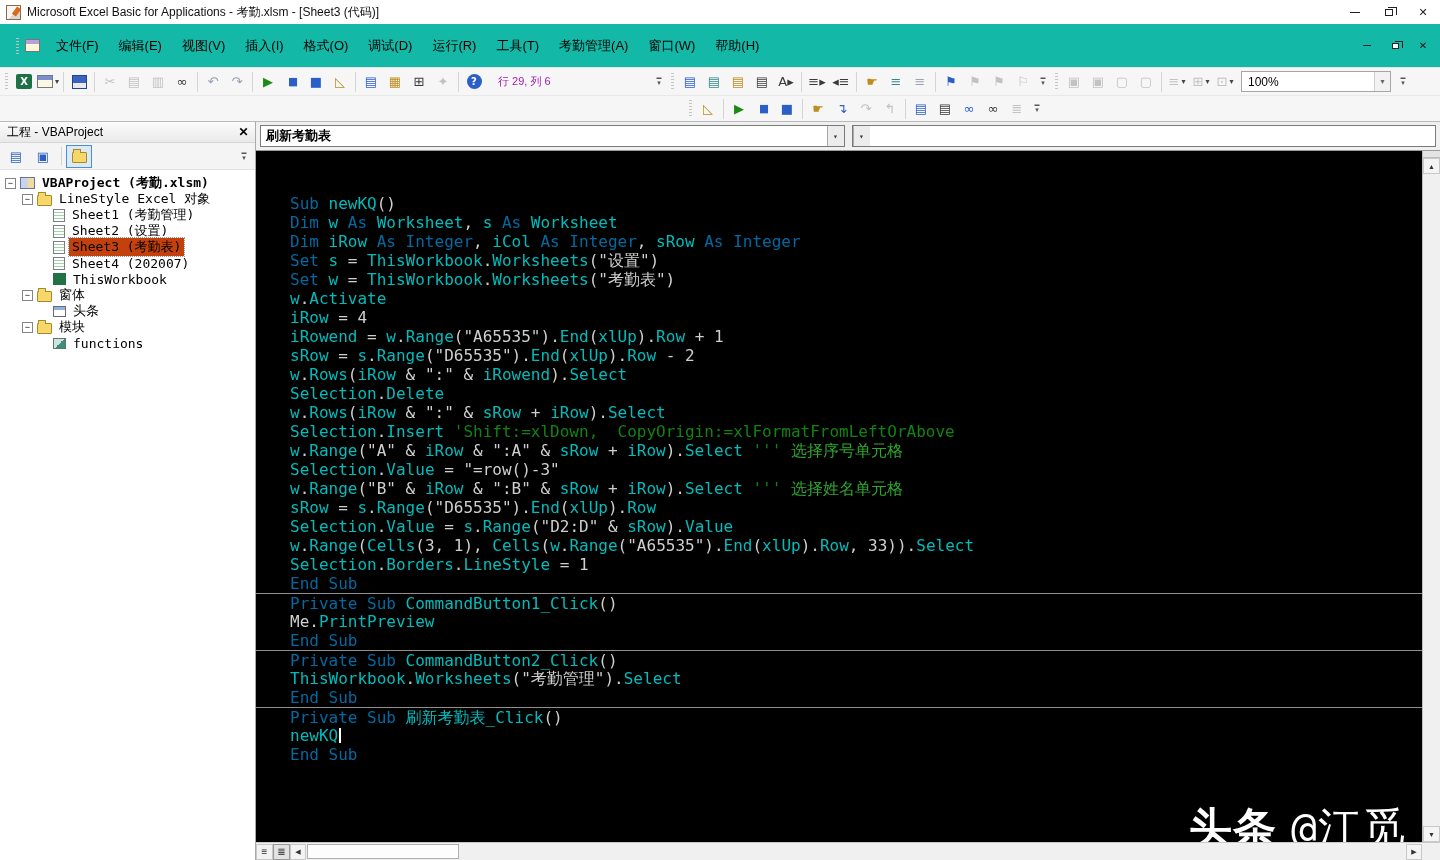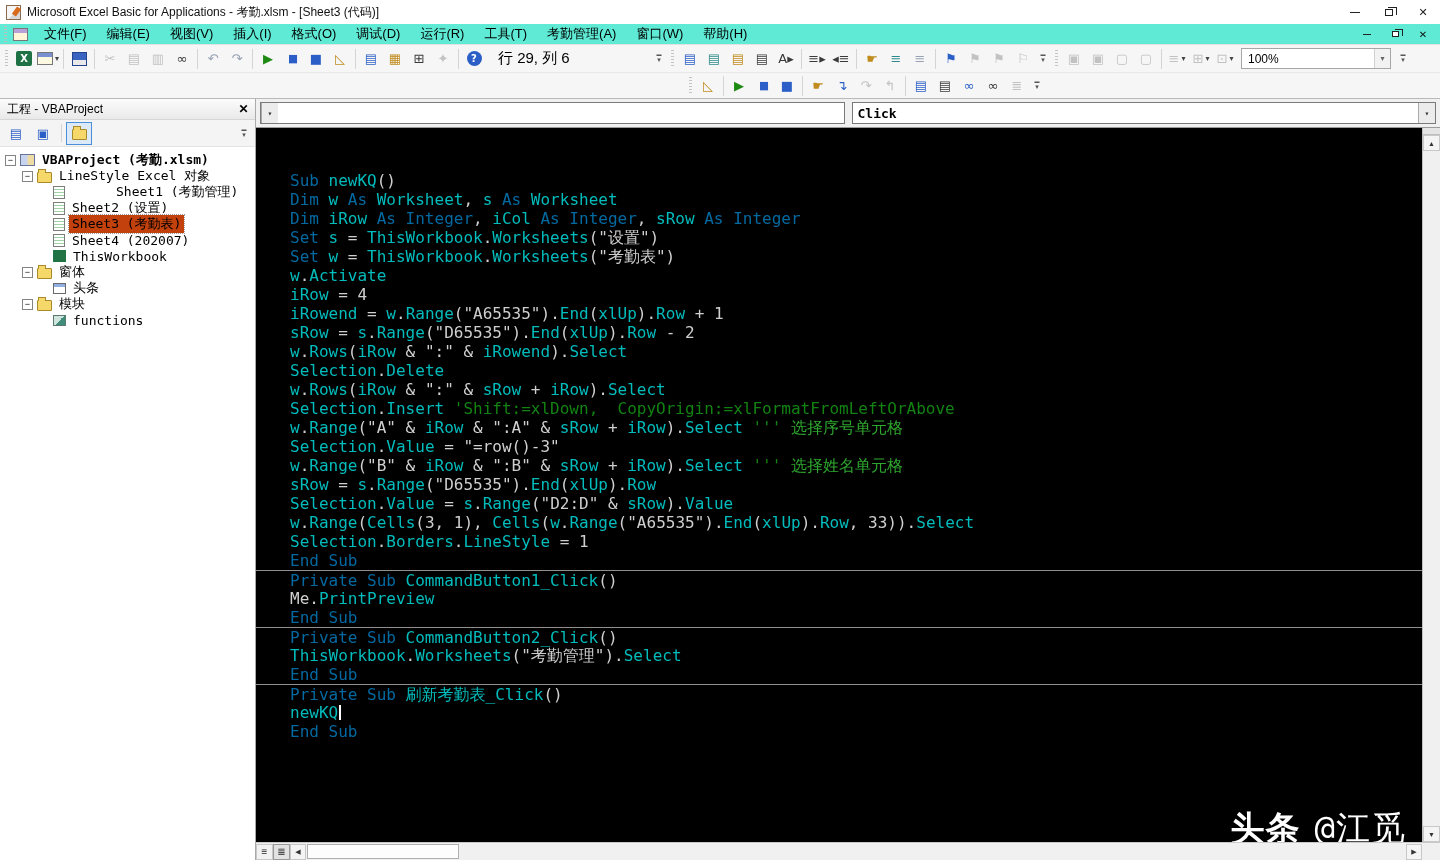--- a/index.html
+++ b/index.html
@@ -12,21 +12,21 @@
   .appicon{width:15px;height:15px;margin-right:6px;position:relative;background:linear-gradient(135deg,#f5f5f5 0 55%,#d8d8d8 55%);border:1px solid #8a6a4a;flex:none}
   .appicon::after{content:"";position:absolute;right:1px;top:1px;width:5px;height:9px;background:#d86a1a;transform:rotate(35deg)}
   .title-text{font-size:12px;color:#111;white-space:nowrap}
   .win-controls{margin-left:auto;display:flex;height:100%}
   .wc{width:34px;display:flex;align-items:center;justify-content:center;font-size:11px;color:#222}
   .ic-minbar{width:10px;height:1px;background:#222}
   .ic-restore{position:relative;width:8px;height:7px;border:1px solid #222;background:#fff}
   .ic-restore::before{content:"";position:absolute;top:-3px;left:2px;width:8px;height:7px;border:1px solid #222;border-left:none;border-bottom:none}
 
   
-  .menubar{height:21px;background:#5eead4;display:flex;align-items:center;border-bottom:1px solid #e2e2e2;flex:none;padding-left:2px}
+  .menubar{height:44px;background:#14b8a6;display:flex;align-items:center;border-bottom:1px solid #e2e2e2;flex:none;padding-left:14px}
   .mgrip{width:3px;height:16px;margin:0 4px 0 2px;background:repeating-linear-gradient(180deg,#c0c0c0 0 1px,transparent 1px 3px)}
   .childicon{width:15px;height:13px;margin:0 6px 0 2px;border:1px solid #777;background:linear-gradient(180deg,#b8a0d8 0 4px,#fdf6d8 4px);flex:none}
   .menu-item{font-size:13px;padding:0 10px;height:100%;display:flex;align-items:center}
   .child-controls{margin-left:auto;display:flex;align-items:center;gap:14px;padding-right:10px}
   .cc{display:flex;align-items:center;justify-content:center;width:14px;height:14px;font-size:10px;color:#111}
   .cc .ic-minbar{width:8px}
   .cc .ic-restore{width:7px;height:6px}
   .cc .ic-restore::before{width:7px;height:6px}
 
   
@@ -39,21 +39,21 @@
   .tbi{display:flex;align-items:center;justify-content:center;font-size:13px;line-height:1;color:#555;font-family:"DejaVu Sans",sans-serif}
   .sty-green{color:#1d8a12}.sty-blue{color:#2b5fc7}.sty-olive{color:#c08c1e}
   .sty-dark{color:#3a3a3a}.sty-teal{color:#2e8a8a}.sty-muted{color:#98a2b4}
   .dis{color:#c2c2c2}
   .sty-pause{letter-spacing:-2px;font-size:11px}
   .sty-excel{width:16px;height:15px;background:#1e7145;color:#fff;font-weight:bold;font-size:10px;border-radius:2px}
   .sty-floppy{width:15px;height:14px;background:linear-gradient(180deg,#3a62c0 0 55%,#e9e9e9 55%);border:1px solid #23438f}
   .sty-help{width:15px;height:15px;border-radius:50%;background:#2b5fc7;color:#fff;font-size:10px;font-weight:bold}
   .sty-win{width:16px;height:13px;border:1px solid #777;background:linear-gradient(180deg,#7a8fd0 0 4px,#fdf8e2 4px)}
   .hascaret::after{content:"▾";font-size:8px;color:#444;margin-left:2px}
-  .tb-status{font-size:15px;color:#000000;padding:0 12px;min-width:165px;white-space:nowrap}
+  .tb-status{font-size:11px;color:#a21caf;padding:0 12px;min-width:165px;white-space:nowrap}
   .tb-overflow{width:12px;display:flex;flex-direction:column;align-items:center;justify-content:center;font-size:7px;color:#555;margin:0 2px}
   .tb-overflow::before{content:"▬";font-size:5px;line-height:3px}
   .zoom-combo{width:150px;height:21px;background:#fff;border:1px solid #a6a6a6;display:flex;align-items:center;justify-content:space-between;font-size:12px;padding-left:6px;margin:0 4px}
   .zoom-arrow{width:16px;height:19px;display:flex;align-items:center;justify-content:center;font-size:8px;color:#666;border-left:1px solid #d0d0d0;background:#f2f2f2}
   .tb2-indent{width:684px;flex:none}
 
   
   .main{flex:1;display:flex;min-height:0}
 
   
@@ -86,21 +86,21 @@
   .combos{height:28px;display:flex;gap:7px;padding:3px 4px 2px 4px;flex:none}
   .combo{flex:1;height:22px;background:#fff;border:1px solid #7a7a7a;display:flex;align-items:center;font-family:"DejaVu Sans Mono","Liberation Mono",monospace;font-weight:bold;font-size:13px}
   .combo-val{flex:1;padding-left:5px;white-space:nowrap;overflow:hidden}
   .combo-arrow{width:17px;height:20px;background:#ececec;border-left:1px solid #aaa;display:flex;align-items:center;justify-content:center;font-size:8px;color:#333;flex:none}
   .codebody{flex:1;display:flex;min-height:0;border-top:1px solid #9a9a9a}
   .codearea{flex:1;background:#000;position:relative;overflow:hidden;padding:5px 0 0 34px;font-family:"DejaVu Sans Mono","Liberation Mono",monospace;font-size:16px;line-height:19px;white-space:pre}
   .cl{height:19px}
   .cl.sep{border-top:1px solid #8f8f8f;margin-left:-34px;padding-left:34px}
   .tok-k{color:#0369a1}.tok-i{color:#00bcbc}.tok-p{color:#cfcfcf}.tok-c{color:#128312}.tok-g{color:#2ea62e}
   .caret{display:inline-block;width:2px;height:15px;background:#fff;margin-left:1px;vertical-align:-2px}
-  .watermark{position:absolute;right:16px;bottom:4px;color:#fff;font-size:34px;letter-spacing:1px;white-space:nowrap}
+  .watermark{position:absolute;right:16px;bottom:4px;color:#fff;font-size:43px;letter-spacing:1px;white-space:nowrap}
   .wm-brand{font-weight:900}
   .wm-handle{font-weight:500;margin-left:14px}
 
   
   .vscroll{width:18px;flex:none;background:#f0f0f0;border-left:1px solid #c0c0c0;display:flex;flex-direction:column}
   .splitbox{height:7px;background:#e4e4e4;border-bottom:1px solid #bdbdbd}
   .sbtn{height:16px;display:flex;align-items:center;justify-content:center;font-size:7px;color:#333;background:#f4f4f4;border:1px solid #c8c8c8}
   .vtrack{flex:1}
   .hscrollrow{height:18px;flex:none;display:flex;align-items:center;background:#f0f0f0;border-top:1px solid #c9c9c9}
   .viewbtn{width:17px;height:16px;flex:none;display:flex;align-items:center;justify-content:center;font-size:10px;color:#222;background:#f2f2f2;border:1px solid #c8c8c8}
@@ -368,21 +368,21 @@
           <div class="trow" style="padding-left: 2px;">
             <span class="texp">−</span>
             <span class="ticon ic-project"></span>
             <span class="tlabel bold">VBAProject (考勤.xlsm)</span>
           </div>
           <div class="trow" style="padding-left: 19px;">
             <span class="texp">−</span>
             <span class="ticon ic-folder"></span>
             <span class="tlabel">LineStyle Excel 对象</span>
           </div>
-          <div class="trow" style="padding-left: 50px; gap: 44px;">
+          <div class="trow" style="padding-left: 50px;">
             <span class="ticon ic-sheet"></span>
             <span class="tlabel">Sheet1 (考勤管理)</span>
           </div>
           <div class="trow" style="padding-left: 50px;">
             <span class="ticon ic-sheet"></span>
             <span class="tlabel">Sheet2 (设置)</span>
           </div>
           <div class="trow" style="padding-left: 50px;">
             <span class="ticon ic-sheet"></span>
             <span class="tlabel selected">Sheet3 (考勤表)</span>
@@ -412,24 +412,24 @@
           <div class="trow" style="padding-left: 50px;">
             <span class="ticon ic-module"></span>
             <span class="tlabel">functions</span>
           </div>
         </div>
     </div>
 
     <div class="codewin">
       <div class="combos">
         <span class="combo">
+          <span class="combo-val">刷新考勤表</span>
           <span class="combo-arrow">▾</span>
         </span>
         <span class="combo">
-          <span class="combo-val">Click</span>
           <span class="combo-arrow">▾</span>
         </span>
       </div>
       <div class="codebody">
         <div class="codearea" id="code-area">
           <div class="cl"><span class="tok-k">Sub </span><span class="tok-i">newKQ</span><span class="tok-p">()</span></div><div class="cl"><span class="tok-k">Dim </span><span class="tok-i">w</span><span class="tok-k"> As </span><span class="tok-i">Worksheet</span><span class="tok-p">, </span><span class="tok-i">s</span><span class="tok-k"> As </span><span class="tok-i">Worksheet</span></div><div class="cl"><span class="tok-k">Dim </span><span class="tok-i">iRow</span><span class="tok-k"> As Integer</span><span class="tok-p">, </span><span class="tok-i">iCol</span><span class="tok-k"> As Integer</span><span class="tok-p">, </span><span class="tok-i">sRow</span><span class="tok-k"> As Integer</span></div><div class="cl"><span class="tok-k">Set </span><span class="tok-i">s</span><span class="tok-p"> = </span><span class="tok-i">ThisWorkbook</span><span class="tok-p">.</span><span class="tok-i">Worksheets</span><span class="tok-p">("设置")</span></div><div class="cl"><span class="tok-k">Set </span><span class="tok-i">w</span><span class="tok-p"> = </span><span class="tok-i">ThisWorkbook</span><span class="tok-p">.</span><span class="tok-i">Worksheets</span><span class="tok-p">("考勤表")</span></div><div class="cl"><span class="tok-i">w</span><span class="tok-p">.</span><span class="tok-i">Activate</span></div><div class="cl"><span class="tok-i">iRow</span><span class="tok-p"> = 4</span></div><div class="cl"><span class="tok-i">iRowend</span><span class="tok-p"> = </span><span class="tok-i">w</span><span class="tok-p">.</span><span class="tok-i">Range</span><span class="tok-p">("A65535").</span><span class="tok-i">End</span><span class="tok-p">(</span><span class="tok-i">xlUp</span><span class="tok-p">).</span><span class="tok-i">Row</span><span class="tok-p"> + 1</span></div><div class="cl"><span class="tok-i">sRow</span><span class="tok-p"> = </span><span class="tok-i">s</span><span class="tok-p">.</span><span class="tok-i">Range</span><span class="tok-p">("D65535").</span><span class="tok-i">End</span><span class="tok-p">(</span><span class="tok-i">xlUp</span><span class="tok-p">).</span><span class="tok-i">Row</span><span class="tok-p"> - 2</span></div><div class="cl"><span class="tok-i">w</span><span class="tok-p">.</span><span class="tok-i">Rows</span><span class="tok-p">(</span><span class="tok-i">iRow</span><span class="tok-p"> &amp; ":" &amp; </span><span class="tok-i">iRowend</span><span class="tok-p">).</span><span class="tok-i">Select</span></div><div class="cl"><span class="tok-i">Selection</span><span class="tok-p">.</span><span class="tok-i">Delete</span></div><div class="cl"><span class="tok-i">w</span><span class="tok-p">.</span><span class="tok-i">Rows</span><span class="tok-p">(</span><span class="tok-i">iRow</span><span class="tok-p"> &amp; ":" &amp; </span><span class="tok-i">sRow</span><span class="tok-p"> + </span><span class="tok-i">iRow</span><span class="tok-p">).</span><span class="tok-i">Select</span></div><div class="cl"><span class="tok-i">Selection</span><span class="tok-p">.</span><span class="tok-i">Insert</span><span class="tok-c"> 'Shift:=xlDown,  CopyOrigin:=xlFormatFromLeftOrAbove</span></div><div class="cl"><span class="tok-i">w</span><span class="tok-p">.</span><span class="tok-i">Range</span><span class="tok-p">("A" &amp; </span><span class="tok-i">iRow</span><span class="tok-p"> &amp; ":A" &amp; </span><span class="tok-i">sRow</span><span class="tok-p"> + </span><span class="tok-i">iRow</span><span class="tok-p">).</span><span class="tok-i">Select</span><span class="tok-c"> ''' </span><span class="tok-g">选择序号单元格</span></div><div class="cl"><span class="tok-i">Selection</span><span class="tok-p">.</span><span class="tok-i">Value</span><span class="tok-p"> = "=row()-3"</span></div><div class="cl"><span class="tok-i">w</span><span class="tok-p">.</span><span class="tok-i">Range</span><span class="tok-p">("B" &amp; </span><span class="tok-i">iRow</span><span class="tok-p"> &amp; ":B" &amp; </span><span class="tok-i">sRow</span><span class="tok-p"> + </span><span class="tok-i">iRow</span><span class="tok-p">).</span><span class="tok-i">Select</span><span class="tok-c"> ''' </span><span class="tok-g">选择姓名单元格</span></div><div class="cl"><span class="tok-i">sRow</span><span class="tok-p"> = </span><span class="tok-i">s</span><span class="tok-p">.</span><span class="tok-i">Range</span><span class="tok-p">("D65535").</span><span class="tok-i">End</span><span class="tok-p">(</span><span class="tok-i">xlUp</span><span class="tok-p">).</span><span class="tok-i">Row</span></div><div class="cl"><span class="tok-i">Selection</span><span class="tok-p">.</span><span class="tok-i">Value</span><span class="tok-p"> = </span><span class="tok-i">s</span><span class="tok-p">.</span><span class="tok-i">Range</span><span class="tok-p">("D2:D" &amp; </span><span class="tok-i">sRow</span><span class="tok-p">).</span><span class="tok-i">Value</span></div><div class="cl"><span class="tok-i">w</span><span class="tok-p">.</span><span class="tok-i">Range</span><span class="tok-p">(</span><span class="tok-i">Cells</span><span class="tok-p">(3, 1), </span><span class="tok-i">Cells</span><span class="tok-p">(</span><span class="tok-i">w</span><span class="tok-p">.</span><span class="tok-i">Range</span><span class="tok-p">("A65535").</span><span class="tok-i">End</span><span class="tok-p">(</span><span class="tok-i">xlUp</span><span class="tok-p">).</span><span class="tok-i">Row</span><span class="tok-p">, 33)).</span><span class="tok-i">Select</span></div><div class="cl"><span class="tok-i">Selection</span><span class="tok-p">.</span><span class="tok-i">Borders</span><span class="tok-p">.</span><span class="tok-i">LineStyle</span><span class="tok-p"> = 1</span></div><div class="cl"><span class="tok-k">End Sub</span></div><div class="cl sep"><span class="tok-k">Private Sub </span><span class="tok-i">CommandButton1_Click</span><span class="tok-p">()</span></div><div class="cl"><span class="tok-p">Me.</span><span class="tok-i">PrintPreview</span></div><div class="cl"><span class="tok-k">End Sub</span></div><div class="cl sep"><span class="tok-k">Private Sub </span><span class="tok-i">CommandButton2_Click</span><span class="tok-p">()</span></div><div class="cl"><span class="tok-i">ThisWorkbook</span><span class="tok-p">.</span><span class="tok-i">Worksheets</span><span class="tok-p">("考勤管理").</span><span class="tok-i">Select</span></div><div class="cl"><span class="tok-k">End Sub</span></div><div class="cl sep"><span class="tok-k">Private Sub </span><span class="tok-i">刷新考勤表_Click</span><span class="tok-p">()</span></div><div class="cl"><span class="tok-i">newKQ</span><span class="caret"></span></div><div class="cl"><span class="tok-k">End Sub</span></div><div class="watermark">
             <span class="wm-brand">头条</span><span class="wm-handle">@江觅</span>
           </div>
         </div>
         <div class="vscroll">

